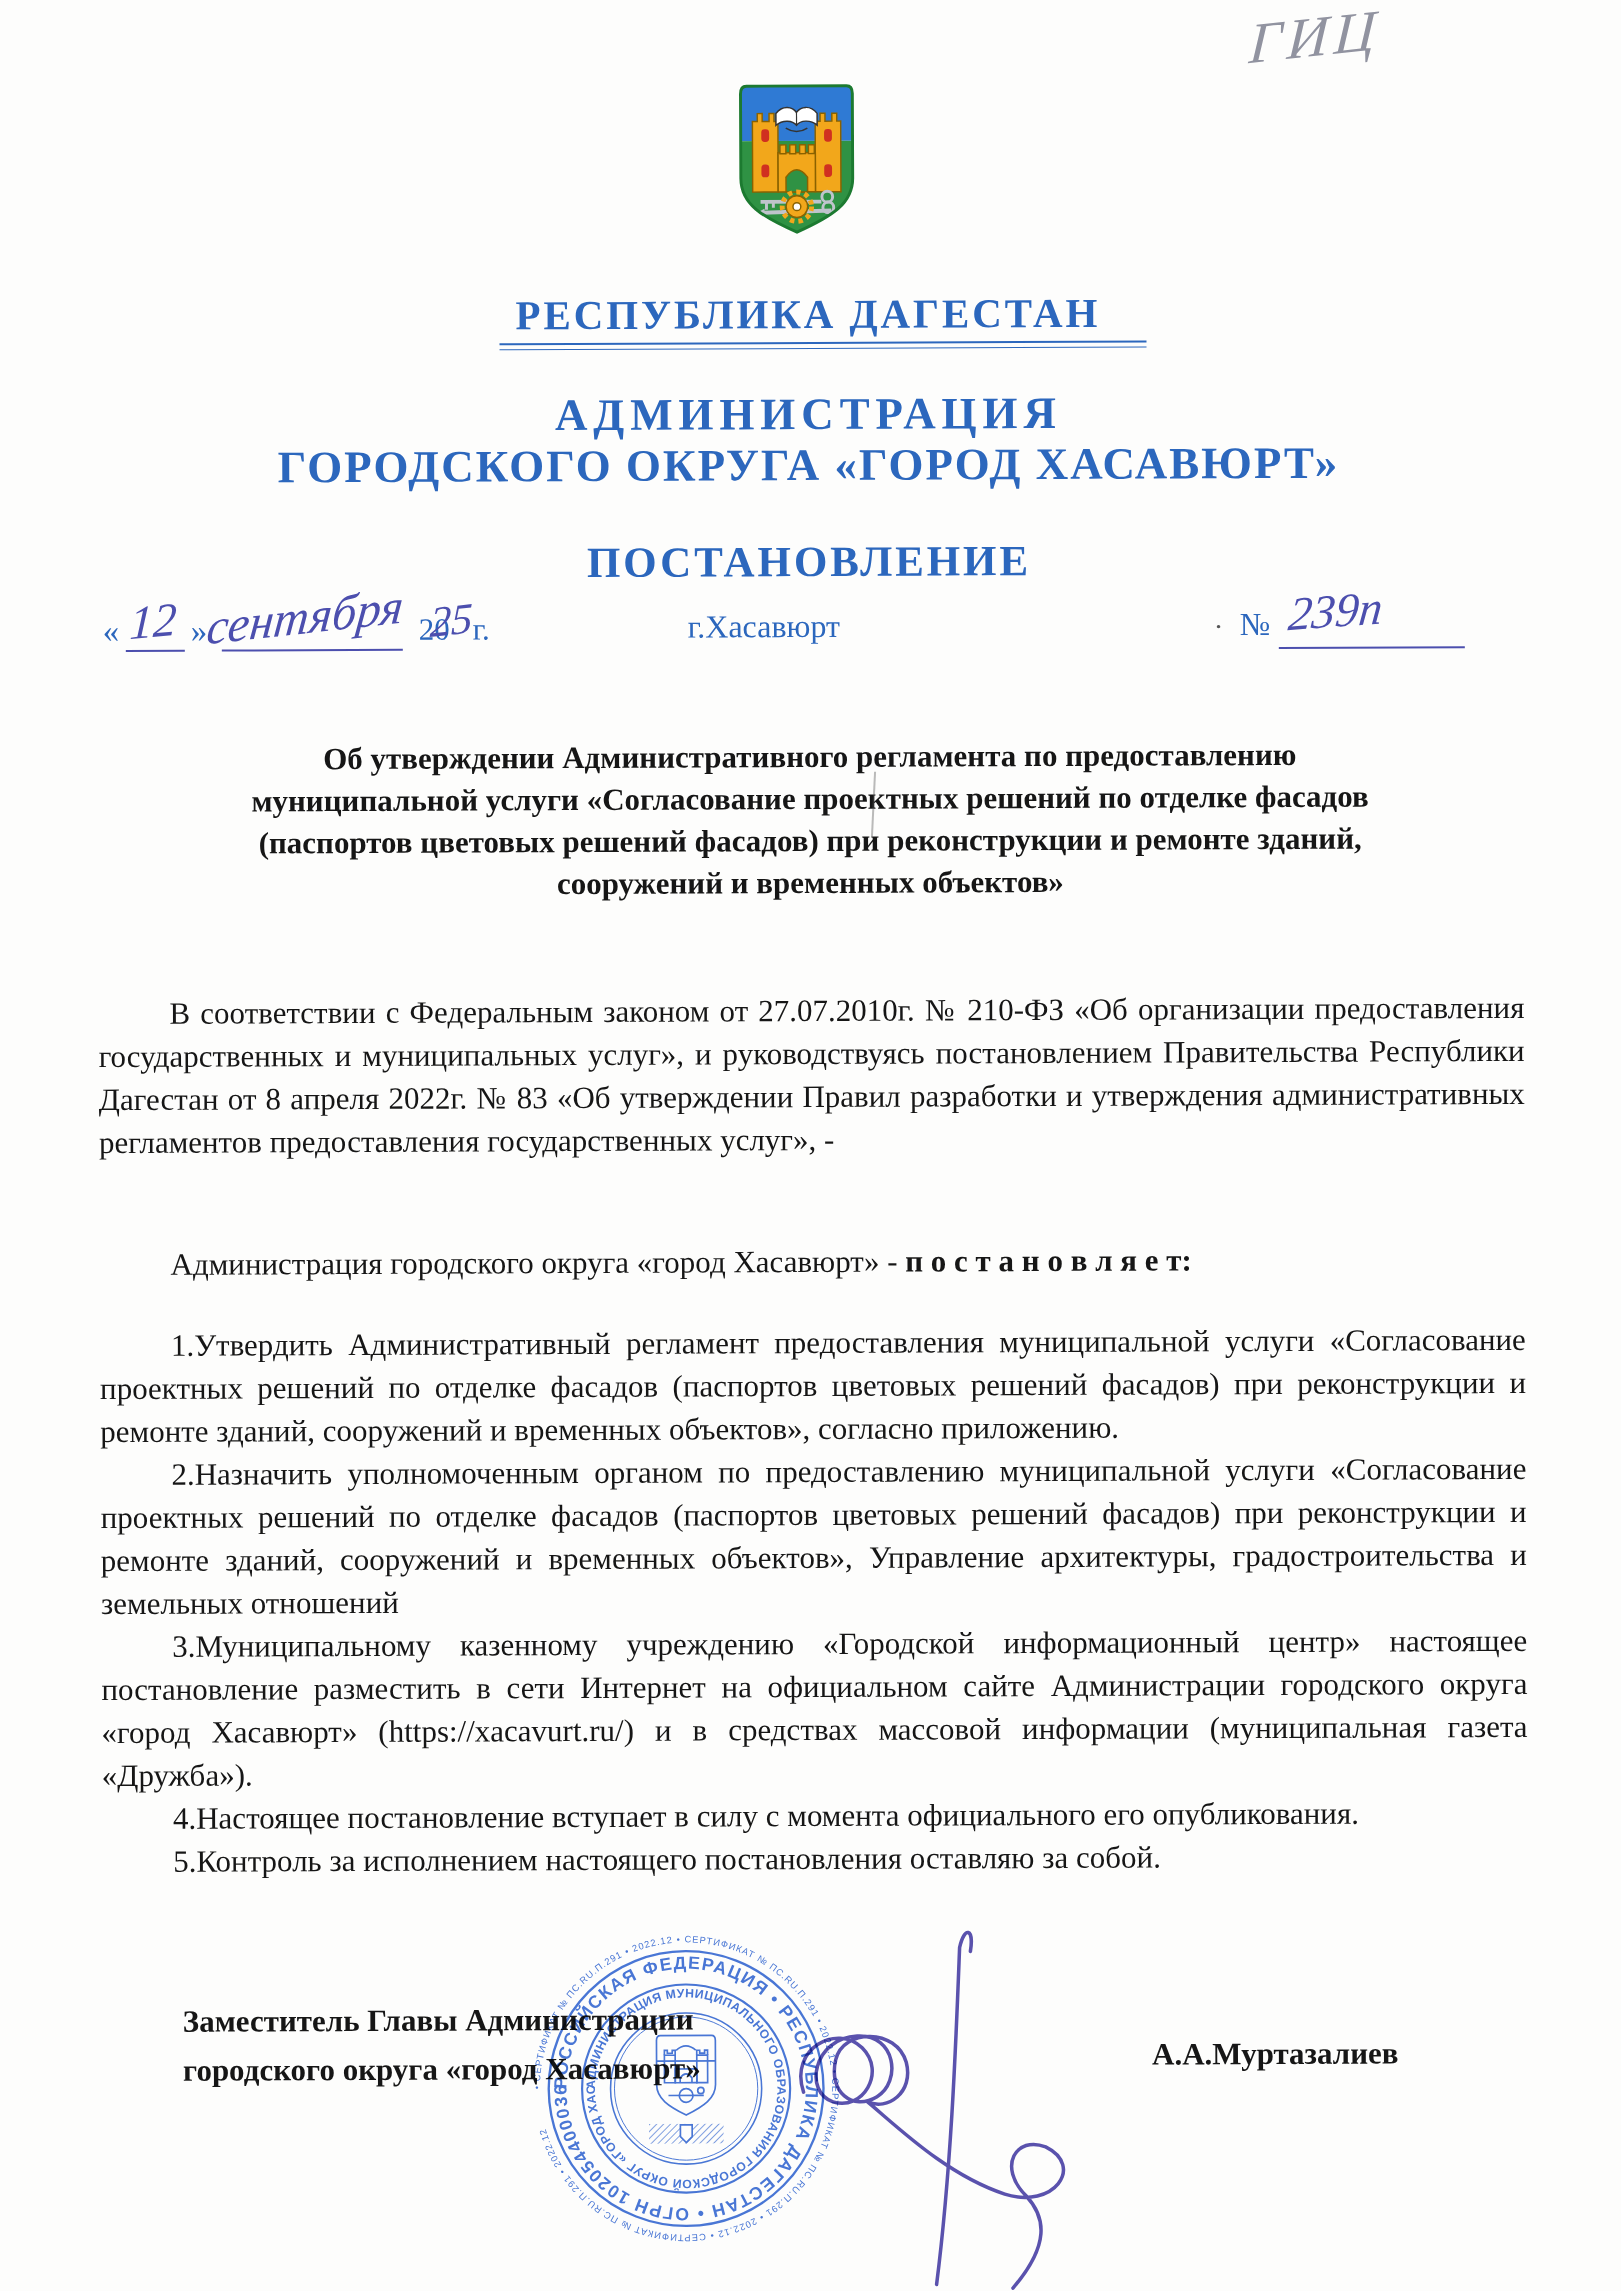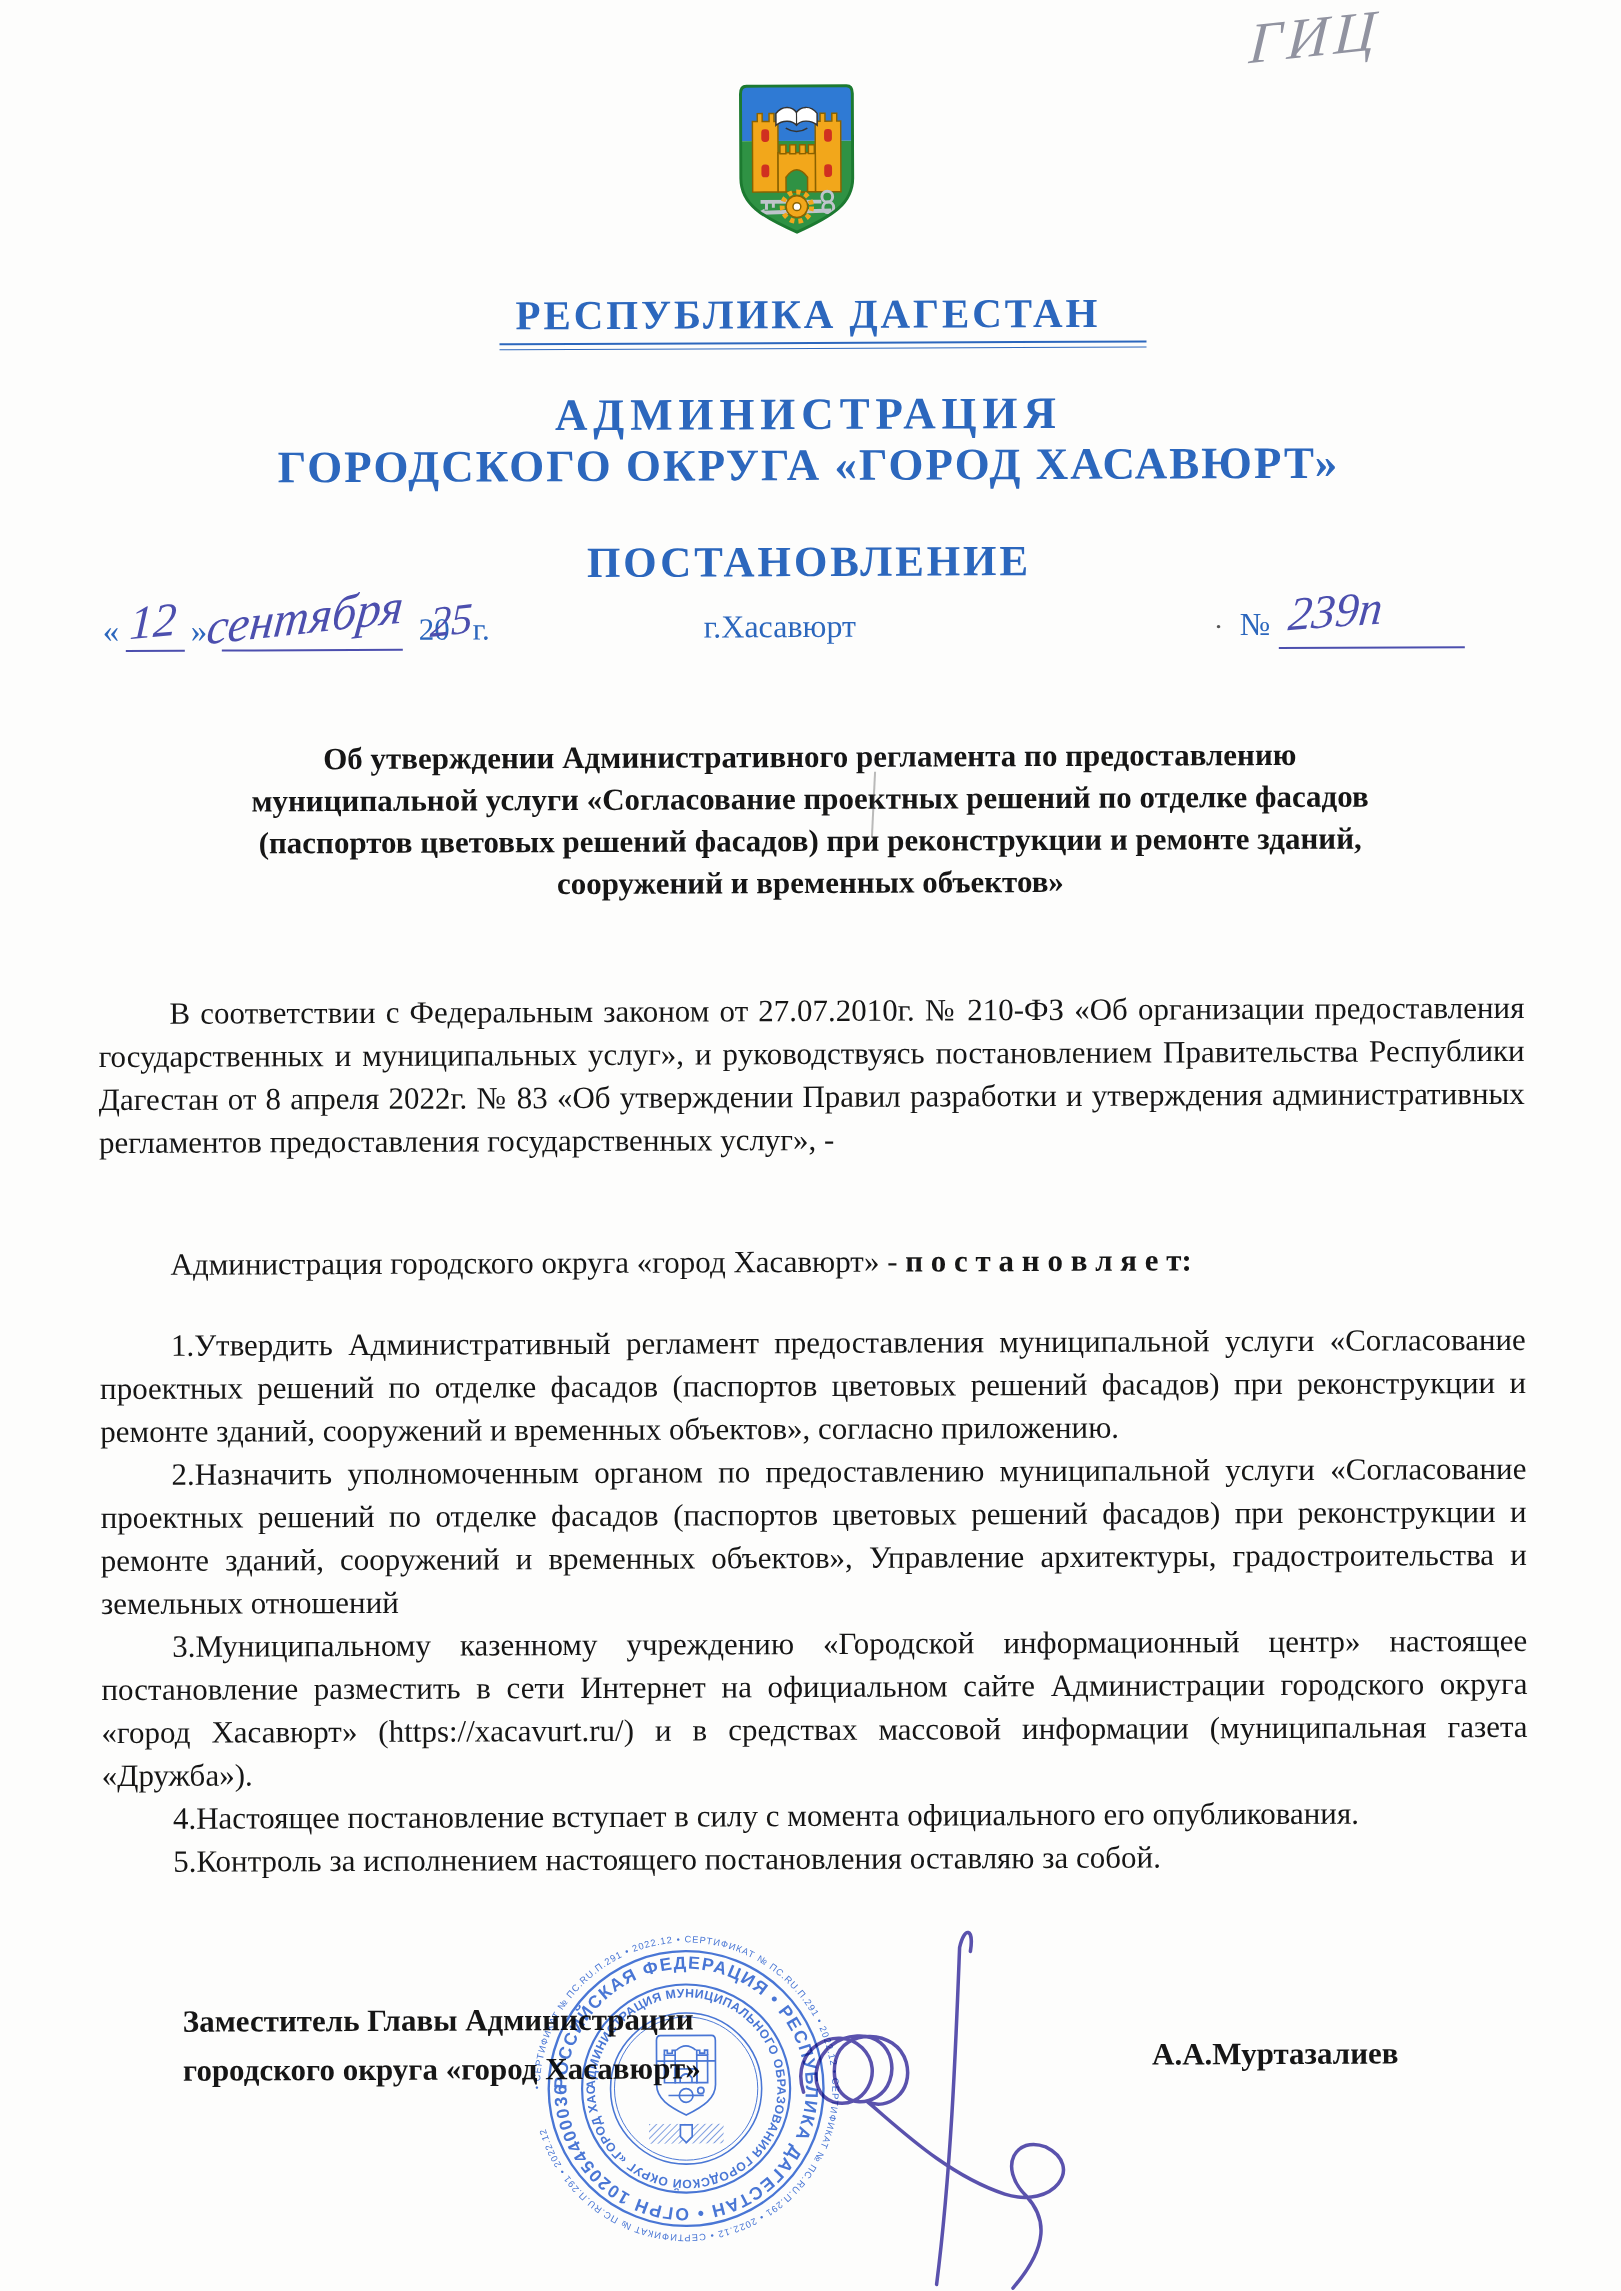--- a/index.html
+++ b/index.html
@@ -85,21 +85,21 @@
     <span class="abs blue" style="left:104px;top:610px;font-size:33px;">«</span>
     <div class="abs underline-seg" style="left:127px;top:647px;width:59px;border-color:#4c4fae;"></div>
     <span class="abs hand" style="left:131px;top:591px;font-size:47px;transform:rotate(-5deg) skewX(-8deg);">12</span>
     <span class="abs blue" style="left:192px;top:610px;font-size:33px;">»</span>
     <div class="abs underline-seg" style="left:223px;top:647px;width:181px;border-color:#4c4fae;"></div>
     <span class="abs hand" style="left:208px;top:586px;font-size:49px;transform:rotate(-6deg) skewX(-12deg);">сентября</span>
     <span class="abs blue" style="left:420px;top:610px;font-size:31px;">20</span>
     <span class="abs hand" style="left:431px;top:594px;font-size:43px;transform:rotate(-6deg) skewX(-8deg);">25</span>
     <span class="abs blue" style="left:474px;top:610px;font-size:31px;">г.</span>
 
-    <span class="abs blue" style="left:705px;top:608px;font-size:32px;">г.Хасавюрт</span>
+    <span class="abs blue" style="left:689px;top:608px;font-size:32px;">г.Хасавюрт</span>
 
     <span class="abs" style="left:1215px;top:612px;font-size:29px;color:#555;">·</span>
     <span class="abs blue" style="left:1241px;top:608px;font-size:32px;">№</span>
     <div class="abs underline-seg" style="left:1280px;top:649px;width:186px;border-color:#4c4fae;"></div>
     <span class="abs hand" style="left:1290px;top:586px;font-size:47px;transform:rotate(-4deg) skewX(-10deg);">239п</span>
   </div>
 
   <div class="abs" style="left:132px;top:736px;width:1357px;text-align:center;font-weight:bold;font-size:31px;line-height:42px;">
     <div>Об утверждении Административного регламента по предоставлению</div>
     <div>муниципальной услуги «Согласование проектных решений по отделке фасадов</div>

